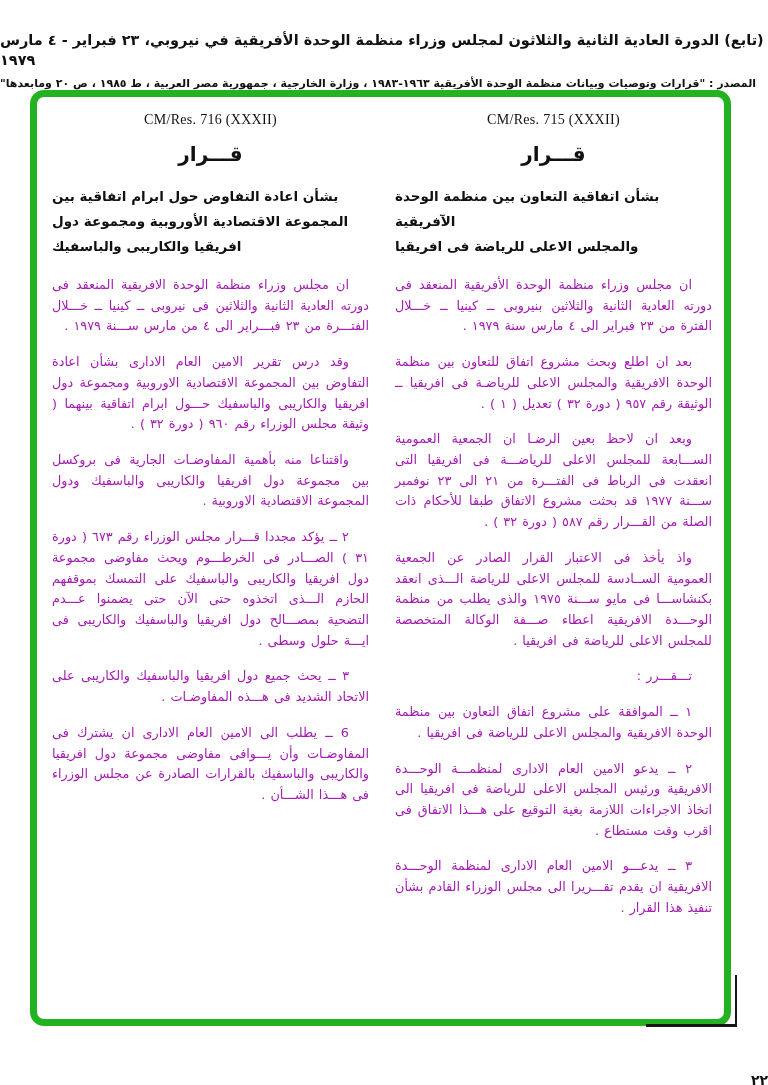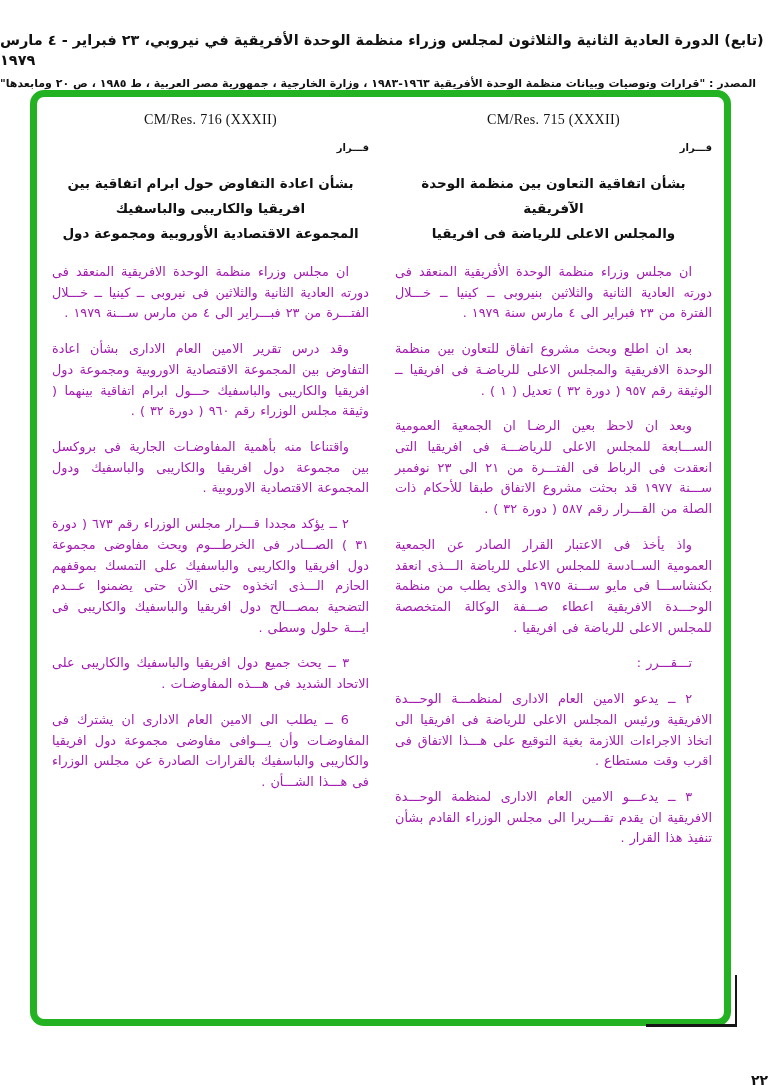--- a/index.html
+++ b/index.html
@@ -33,25 +33,25 @@
   
   .columns{
     position:absolute;left:52px;top:112px;width:660px;display:flex;direction:ltr;gap:26px;
   }
   .col{width:317px;direction:rtl;}
   .res-ref{
     direction:ltr;text-align:center;font-family:"Liberation Serif",serif;
     font-size:14px;color:#111;margin:0 0 14px 0;letter-spacing:.3px;
   }
   .decision-word{
-    font-weight:bold;font-size:10px;margin:0 0 18px 0;color:#111;
+    text-align:center;font-weight:bold;font-size:20px;margin:0 0 18px 0;color:#111;
   }
   .res-title{margin:0 0 16px 0;}
   .res-title div{
-    text-align:center;font-weight:bold;font-size:13.5px;line-height:1.85;color:#111;
+    text-align:left;font-weight:bold;font-size:13.5px;line-height:1.85;color:#111;
   }
   .res-body p{
     margin:0 0 15px 0;font-size:12.8px;line-height:1.62;text-align:justify;
     text-indent:20px;color:#a21caf;word-spacing:1px;
   }
   
   .page-number{
     position:absolute;left:0;right:0;top:1048px;text-align:right;
     font-weight:bold;font-size:14px;color:#111;margin-top:24px;
   }
@@ -66,22 +66,22 @@
 
 <div class="green-frame"></div>
 
 <div class="columns">
 
   <section class="col">
     <div class="res-ref">CM/Res. 716 (XXXII)</div>
     <div class="decision-word">قـــرار</div>
     <div class="res-title">
         <div>بشأن اعادة التفاوض حول ابرام اتفاقية بين</div>
+        <div>المجموعة الاقتصادية الأوروبية ومجموعة دول</div>
         <div>افريقيا والكاريبى والباسفيك</div>
-        <div>المجموعة الاقتصادية الأوروبية ومجموعة دول</div>
       </div>
     <div class="res-body">
         <p>ان مجلس وزراء منظمة الوحدة الافريقية المنعقد فى دورته العادية الثانية والثلاثين فى نيروبى ــ كينيا ــ خـــلال الفتـــرة من ٢٣ فبـــراير الى ٤ من مارس ســـنة ١٩٧٩ .</p>
         <p>وقد درس تقرير الامين العام الادارى بشأن اعادة التفاوض بين المجموعة الاقتصادية الاوروبية ومجموعة دول افريقيا والكاريبى والباسفيك حـــول ابرام اتفاقية بينهما ( وثيقة مجلس الوزراء رقم ٩٦٠ ( دورة ٣٢ ) .</p>
         <p>واقتناعا منه بأهمية المفاوضـات الجارية فى بروكسل بين مجموعة دول افريقيا والكاريبى والباسفيك ودول المجموعة الاقتصادية الاوروبية .</p>
         <p>٢ ــ يؤكد مجددا قـــرار مجلس الوزراء رقم ٦٧٣ ( دورة ٣١ ) الصـــادر فى الخرطـــوم ويحث مفاوضى مجموعة دول افريقيا والكاريبى والباسفيك على التمسك بموقفهم الحازم الـــذى اتخذوه حتى الآن حتى يضمنوا عـــدم التضحية بمصـــالح دول افريقيا والباسفيك والكاريبى فى ايـــة حلول وسطى .</p>
         <p>٣ ــ يحث جميع دول افريقيا والباسفيك والكاريبى على الاتحاد الشديد فى هـــذه المفاوضـات .</p>
         <p>6 ــ يطلب الى الامين العام الادارى ان يشترك فى المفاوضـات وأن يـــوافى مفاوضى مجموعة دول افريقيا والكاريبى والباسفيك بالقرارات الصادرة عن مجلس الوزراء فى هـــذا الشـــأن .</p>
       </div>
   </section>
@@ -92,20 +92,21 @@
     <div class="res-title">
         <div>بشأن اتفاقية التعاون بين منظمة الوحدة الآفريقية</div>
         <div>والمجلس الاعلى للرياضة فى افريقيا</div>
       </div>
     <div class="res-body">
         <p>ان مجلس وزراء منظمة الوحدة الأفريقية المنعقد فى دورته العادية الثانية والثلاثين بنيروبى ــ كينيا ــ خـــلال الفترة من ٢٣ فبراير الى ٤ مارس سنة ١٩٧٩ .</p>
         <p>بعد ان اطلع وبحث مشروع اتفاق للتعاون بين منظمة الوحدة الافريقية والمجلس الاعلى للرياضـة فى افريقيا ــ الوثيقة رقم ٩٥٧ ( دورة ٣٢ ) تعديل ( ١ ) .</p>
         <p>وبعد ان لاحظ بعين الرضـا ان الجمعية العمومية الســـابعة للمجلس الاعلى للرياضـــة فى افريقيا التى انعقدت فى الرباط فى الفتـــرة من ٢١ الى ٢٣ نوفمبر ســـنة ١٩٧٧ قد بحثت مشروع الاتفاق طبقا للأحكام ذات الصلة من القـــرار رقم ٥٨٧ ( دورة ٣٢ ) .</p>
         <p>واذ يأخذ فى الاعتبار القرار الصادر عن الجمعية العمومية الســادسة للمجلس الاعلى للرياضة الـــذى انعقد بكنشاســـا فى مايو ســـنة ١٩٧٥ والذى يطلب من منظمة الوحـــدة الافريقية اعطاء صـــفة الوكالة المتخصصة للمجلس الاعلى للرياضة فى افريقيا .</p>
         <p>تـــقـــرر :</p>
+        <p>١ ــ الموافقة على مشروع اتفاق التعاون بين منظمة الوحدة الافريقية والمجلس الاعلى للرياضة فى افريقيا .</p>
         <p>٢ ــ يدعو الامين العام الادارى لمنظمـــة الوحـــدة الافريقية ورئيس المجلس الاعلى للرياضة فى افريقيا الى اتخاذ الاجراءات اللازمة بغية التوقيع على هـــذا الاتفاق فى اقرب وقت مستطاع .</p>
         <p>٣ ــ يدعـــو الامين العام الادارى لمنظمة الوحـــدة الافريقية ان يقدم تقـــريرا الى مجلس الوزراء القادم بشأن تنفيذ هذا القرار .</p>
       </div>
   </section>
 
 </div>
 
 <div class="artifact-v"></div>
 <div class="artifact-h"></div>
 

